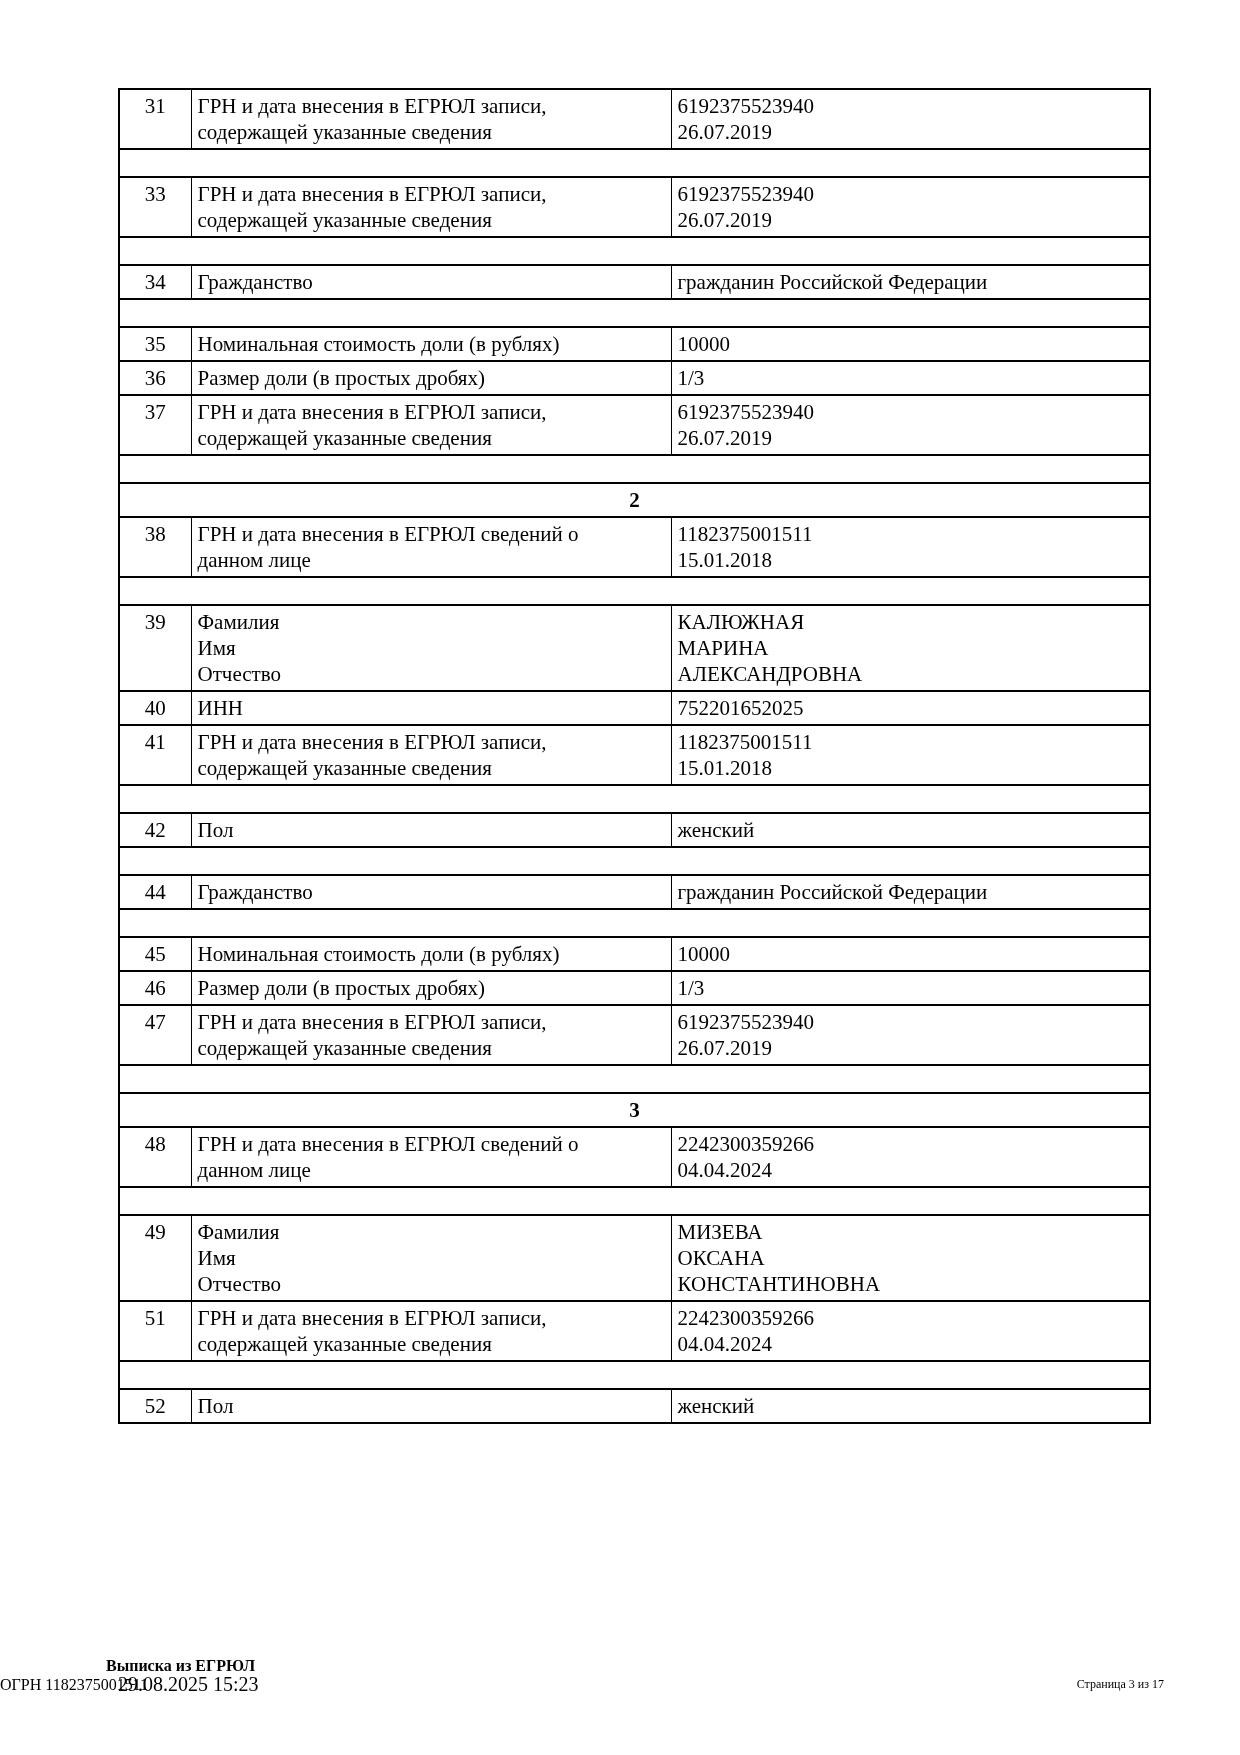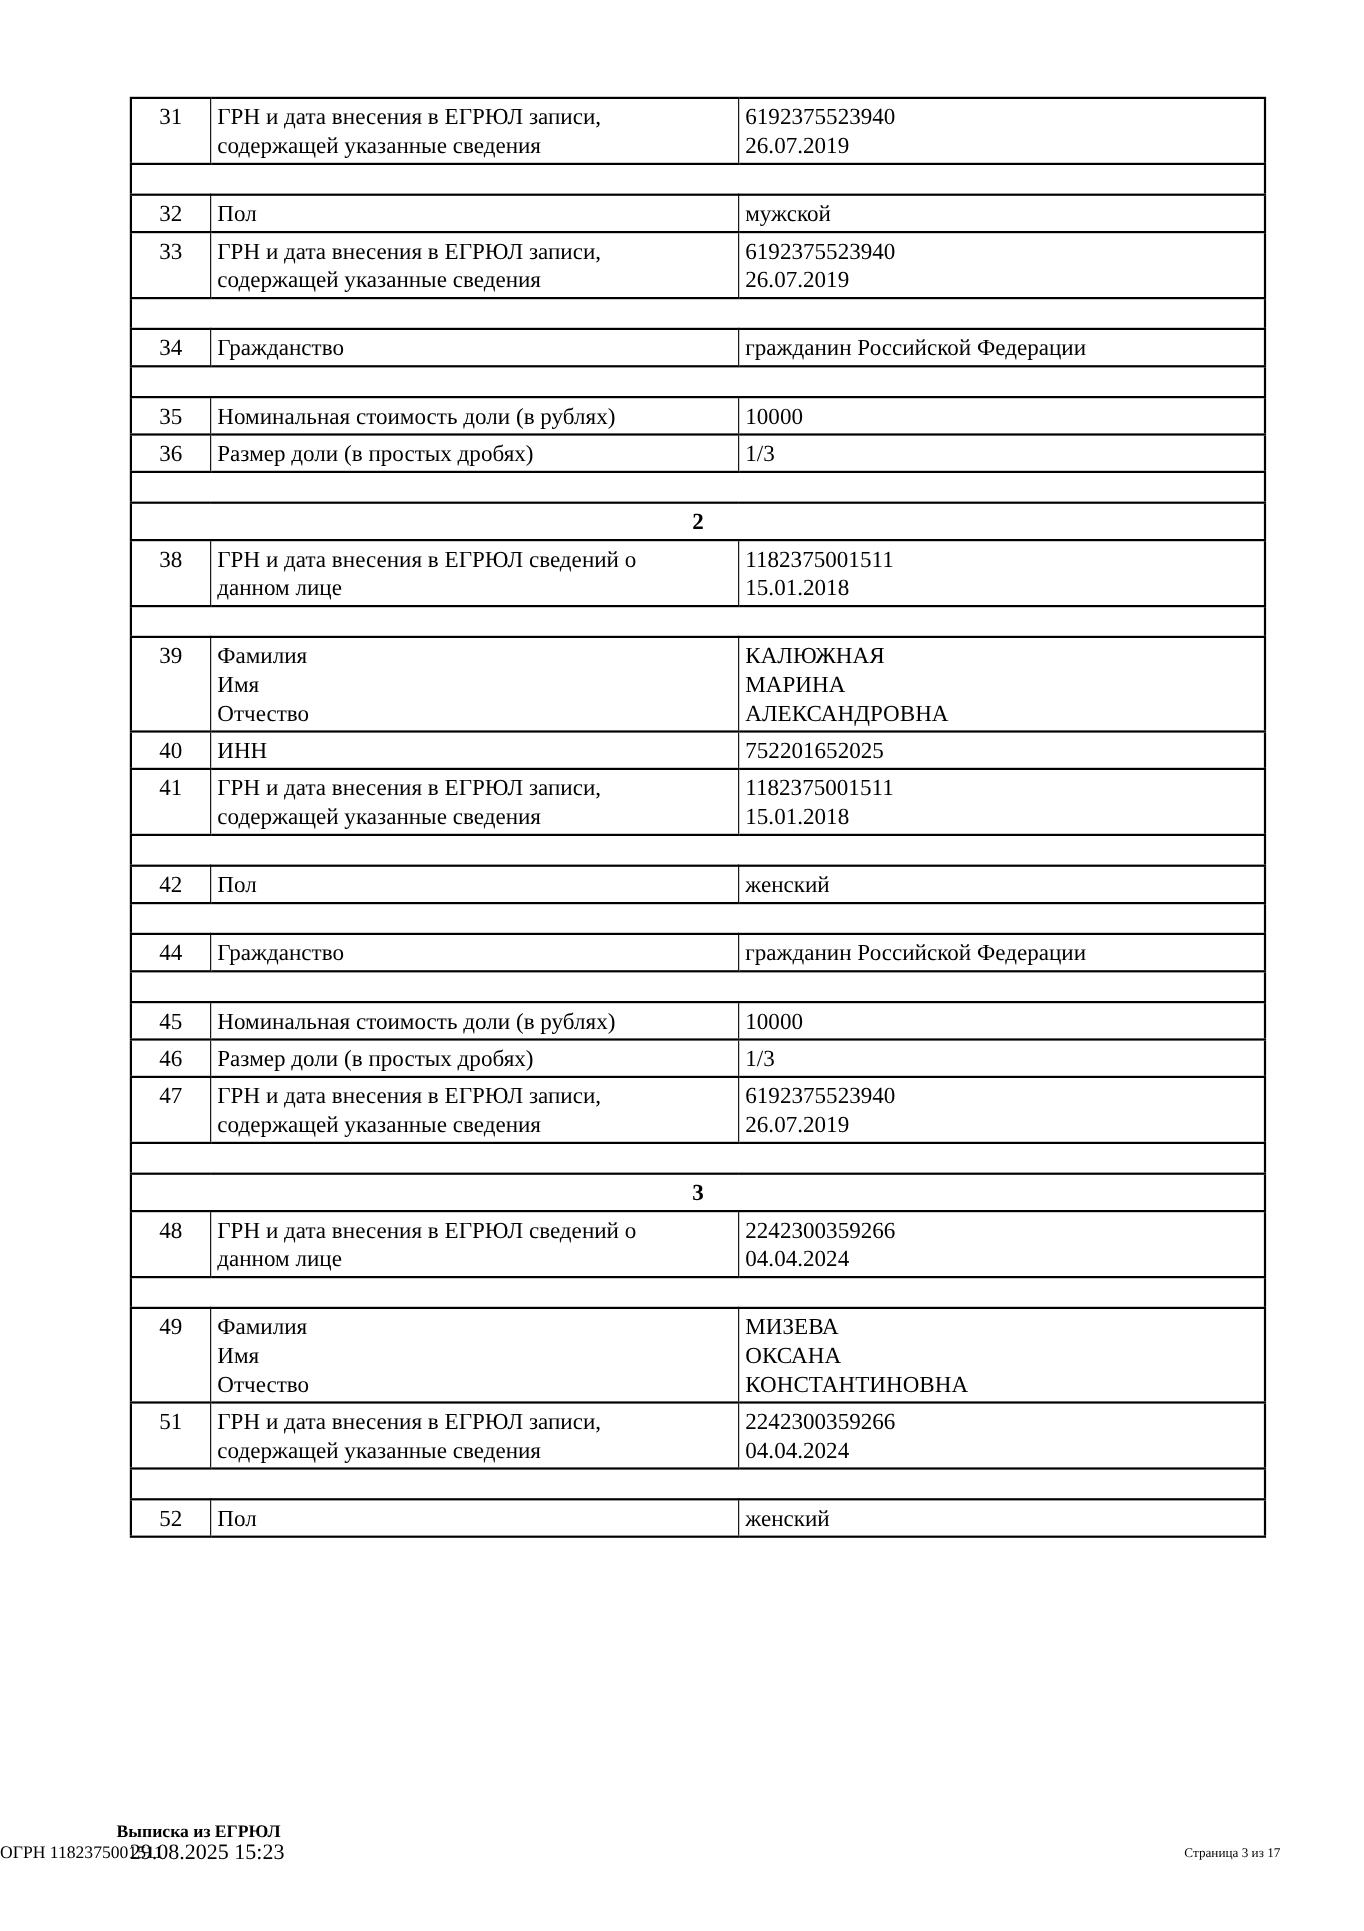--- a/index.html
+++ b/index.html
@@ -100,25 +100,20 @@
           <td class="c-num">31</td>
           <td class="c-label">ГРН и дата внесения в ЕГРЮЛ записи,
 содержащей указанные сведения</td>
           <td class="c-value">6192375523940
 26.07.2019</td>
         </tr>
         <tr class="spacer">
           <td colspan="3"></td>
         </tr>
         <tr>
-          <td class="c-num">32</td>
-          <td class="c-label">Пол</td>
-          <td class="c-value">мужской</td>
-        </tr>
-        <tr>
           <td class="c-num">33</td>
           <td class="c-label">ГРН и дата внесения в ЕГРЮЛ записи,
 содержащей указанные сведения</td>
           <td class="c-value">6192375523940
 26.07.2019</td>
         </tr>
         <tr class="spacer">
           <td colspan="3"></td>
         </tr>
         <tr>
@@ -131,20 +126,27 @@
         </tr>
         <tr>
           <td class="c-num">35</td>
           <td class="c-label">Номинальная стоимость доли (в рублях)</td>
           <td class="c-value">10000</td>
         </tr>
         <tr>
           <td class="c-num">36</td>
           <td class="c-label">Размер доли (в простых дробях)</td>
           <td class="c-value">1/3</td>
+        </tr>
+        <tr>
+          <td class="c-num">37</td>
+          <td class="c-label">ГРН и дата внесения в ЕГРЮЛ записи,
+содержащей указанные сведения</td>
+          <td class="c-value">6192375523940
+26.07.2019</td>
         </tr>
         <tr class="spacer">
           <td colspan="3"></td>
         </tr>
         <tr>
           <td class="c-section" colspan="3">2</td>
         </tr>
         <tr>
           <td class="c-num">38</td>
           <td class="c-label">ГРН и дата внесения в ЕГРЮЛ сведений о

